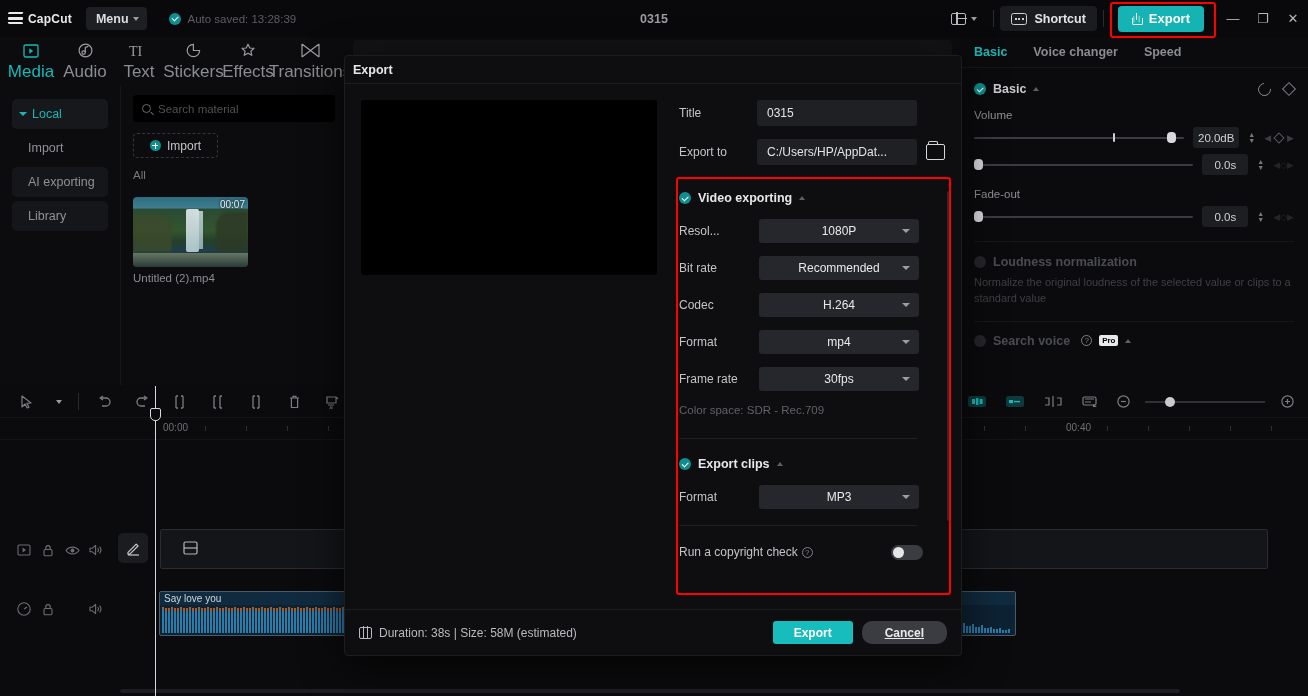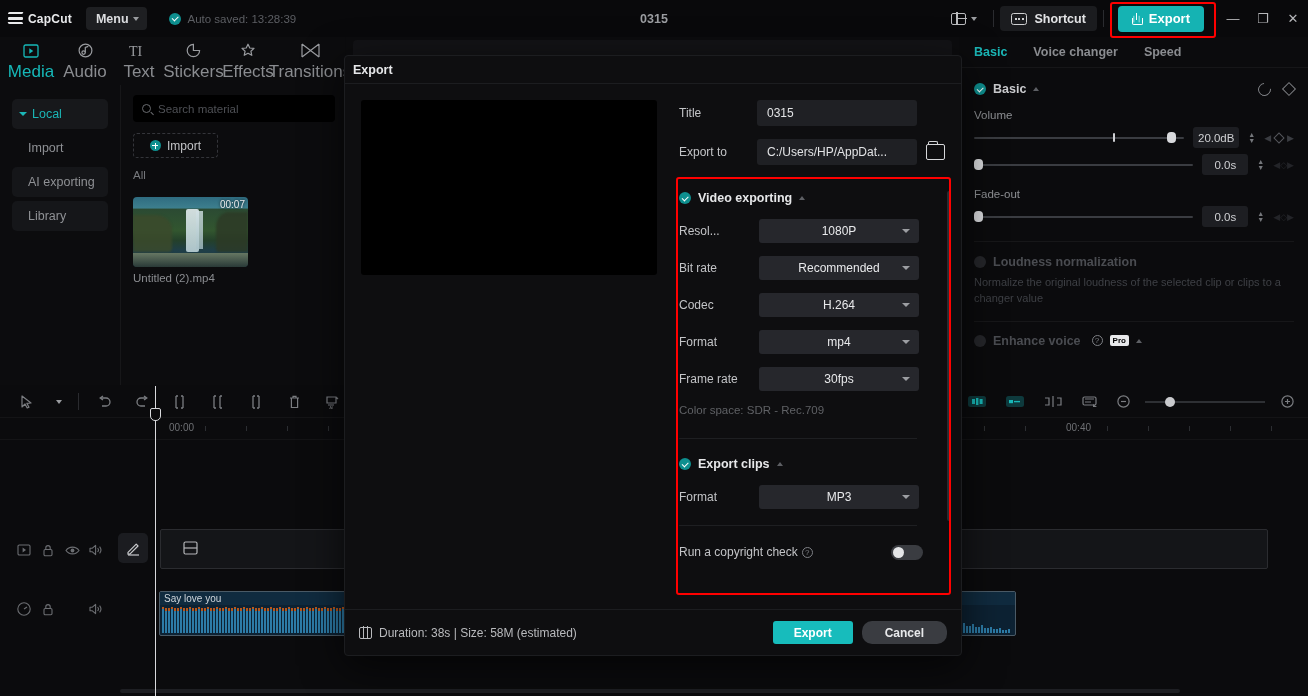--- a/index.html
+++ b/index.html
@@ -227,21 +227,21 @@
   .dlg-foot { position:absolute; left:0; bottom:0; width:100%; height:46px; border-top:1px solid #1c1d20;
               display:flex; align-items:center; padding:0 14px; }
   .dur-txt { font-size:12px; color:#b9babd; display:flex; align-items:center; gap:7px;}
   .film-ico { width:13px;height:12px;border:1.4px solid #b9babd;border-radius:2px;position:relative;}
   .film-ico::before{content:"";position:absolute;left:2.6px;top:-1.4px;bottom:-1.4px;width:1.4px;background:#b9babd;}
   .film-ico::after{content:"";position:absolute;right:2.6px;top:-1.4px;bottom:-1.4px;width:1.4px;background:#b9babd;}
   .foot-btns { margin-left:auto; display:flex; gap:9px; }
   .btn-export { height:23px; padding:0 21px; border-radius:3px; background:#17bcbc; color:#fff; font-size:12px; font-weight:700;
                 display:flex;align-items:center;cursor:pointer;}
   .btn-cancel { height:23px; padding:0 23px; border-radius:10px; background:#3a3c41; color:#e8e9eb; font-size:12px; font-weight:700;
-                display:flex;align-items:center;cursor:pointer;}
+                display:flex;align-items:center;cursor:pointer;text-decoration:underline;}
   svg { display:block; }
 </style>
 </head>
 <body>
 
 <div id="app">
 
   <div class="titlebar">
     <div class="logo-wrap">
       <div class="logo-mark">
@@ -440,27 +440,27 @@
         <span class="spin">▲<br>▼</span>
         <span class="diamond-ctl" style="color:#232428">◀◇▶</span>
       </div>
 
       <div class="hr"></div>
 
       <div class="sec-head" style="margin-top:13px">
         <span class="cb off"></span>
         <span class="sec-title dim">Loudness normalization</span>
       </div>
-      <div class="help-txt">Normalize the original loudness of the selected clip or clips to a changer value</div>
+      <div class="help-txt">Normalize the original loudness of the selected value or clips to a standard value</div>
 
       <div class="hr"></div>
 
       <div class="sec-head" style="margin-top:12px">
         <span class="cb off"></span>
-        <span class="sec-title dim">Enhance voice</span>
+        <span class="sec-title dim">Search voice</span>
         <span class="info-ico">?</span>
         <span class="pro-badge">Pro</span>
         <span class="chev-up"></span>
       </div>
     </div>
   </div>
 
   <div class="timeline">
     <div class="tl-toolbar">
       <div class="tlb">
@@ -563,21 +563,21 @@
         <div class="tlb small">
           <svg width="13" height="13" viewBox="0 0 13 13">
               <circle cx="6.5" cy="6.5" r="5.6" fill="none" stroke="currentColor" stroke-width="1.2"></circle>
               <path d="M4 6.5 H9 M6.5 4 V9" stroke="currentColor" stroke-width="1.2"></path>
             </svg>
         </div>
       </div>
     </div>
 
     <div class="ruler">
-      <span class="lbl" style="left:169px">00:00</span>
+      <span class="lbl" style="left:163px">00:00</span>
       <span class="t" style="left:205px"></span>
         <span class="t" style="left:246px"></span>
       <span class="t" style="left:287px"></span>
         <span class="t" style="left:328px"></span>
       <span class="t" style="left:369px"></span>
         <span class="t" style="left:410px"></span>
       <span class="t" style="left:451px"></span>
         <span class="t" style="left:492px"></span>
       <span class="t" style="left:533px"></span>
         <span class="t" style="left:574px"></span>

